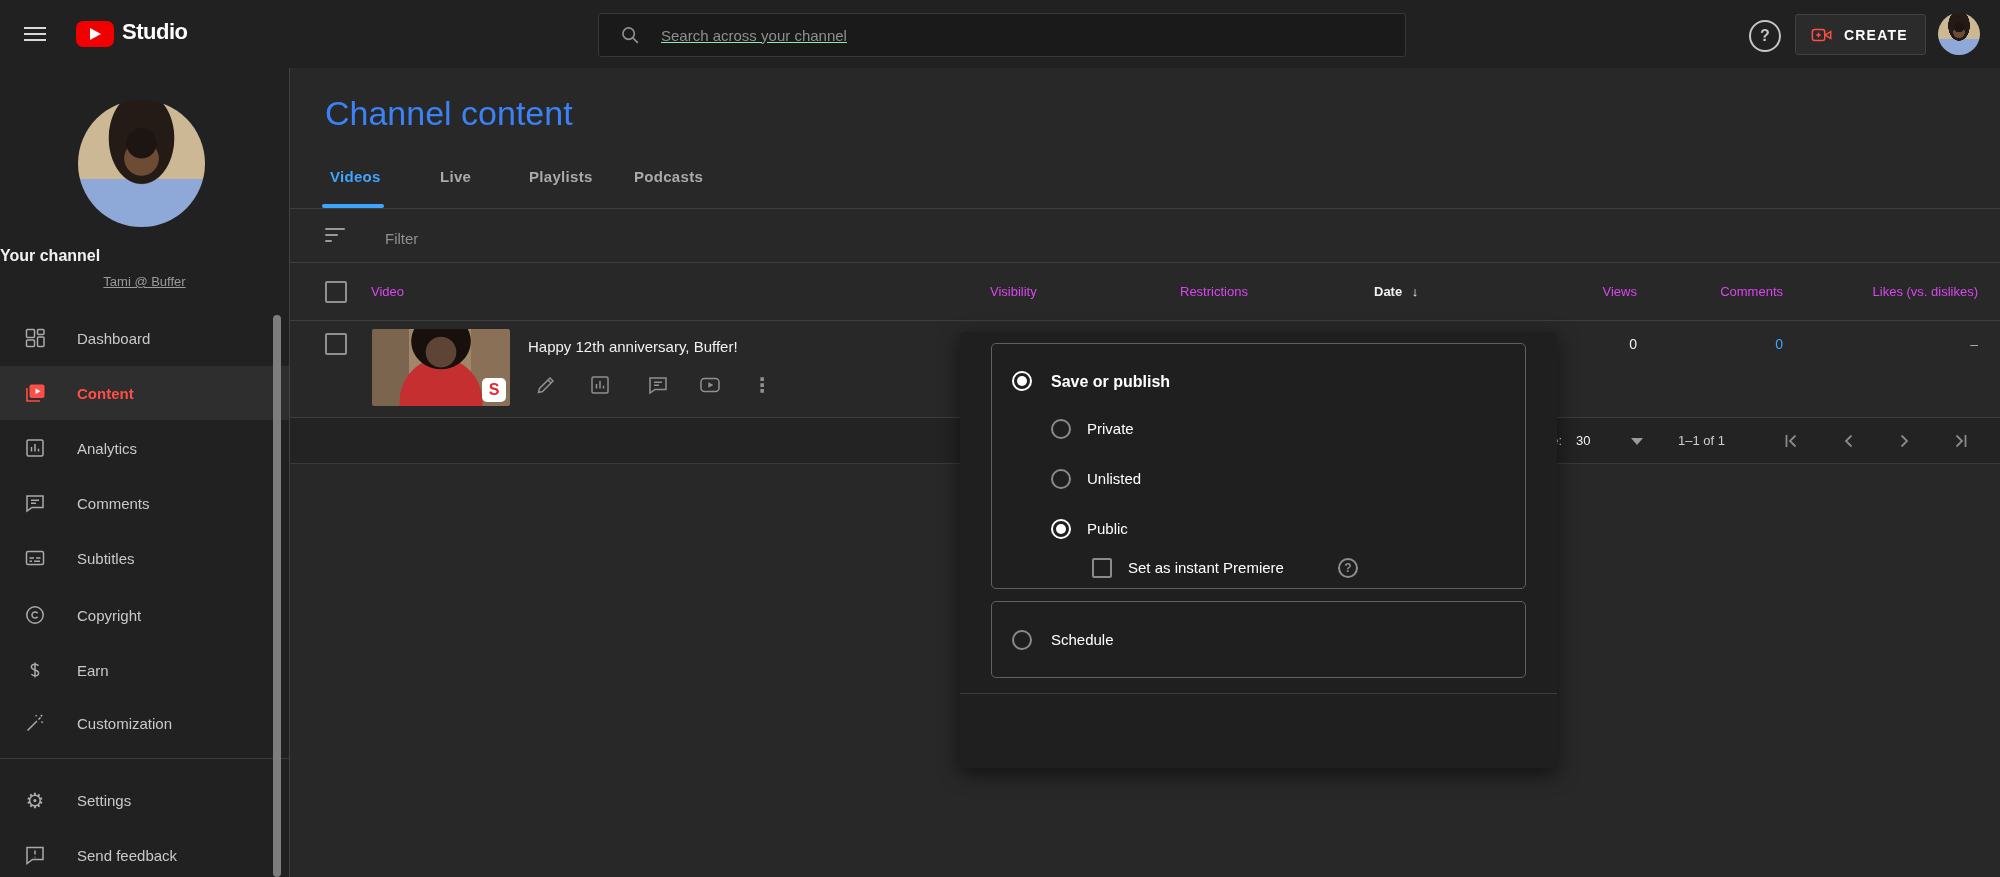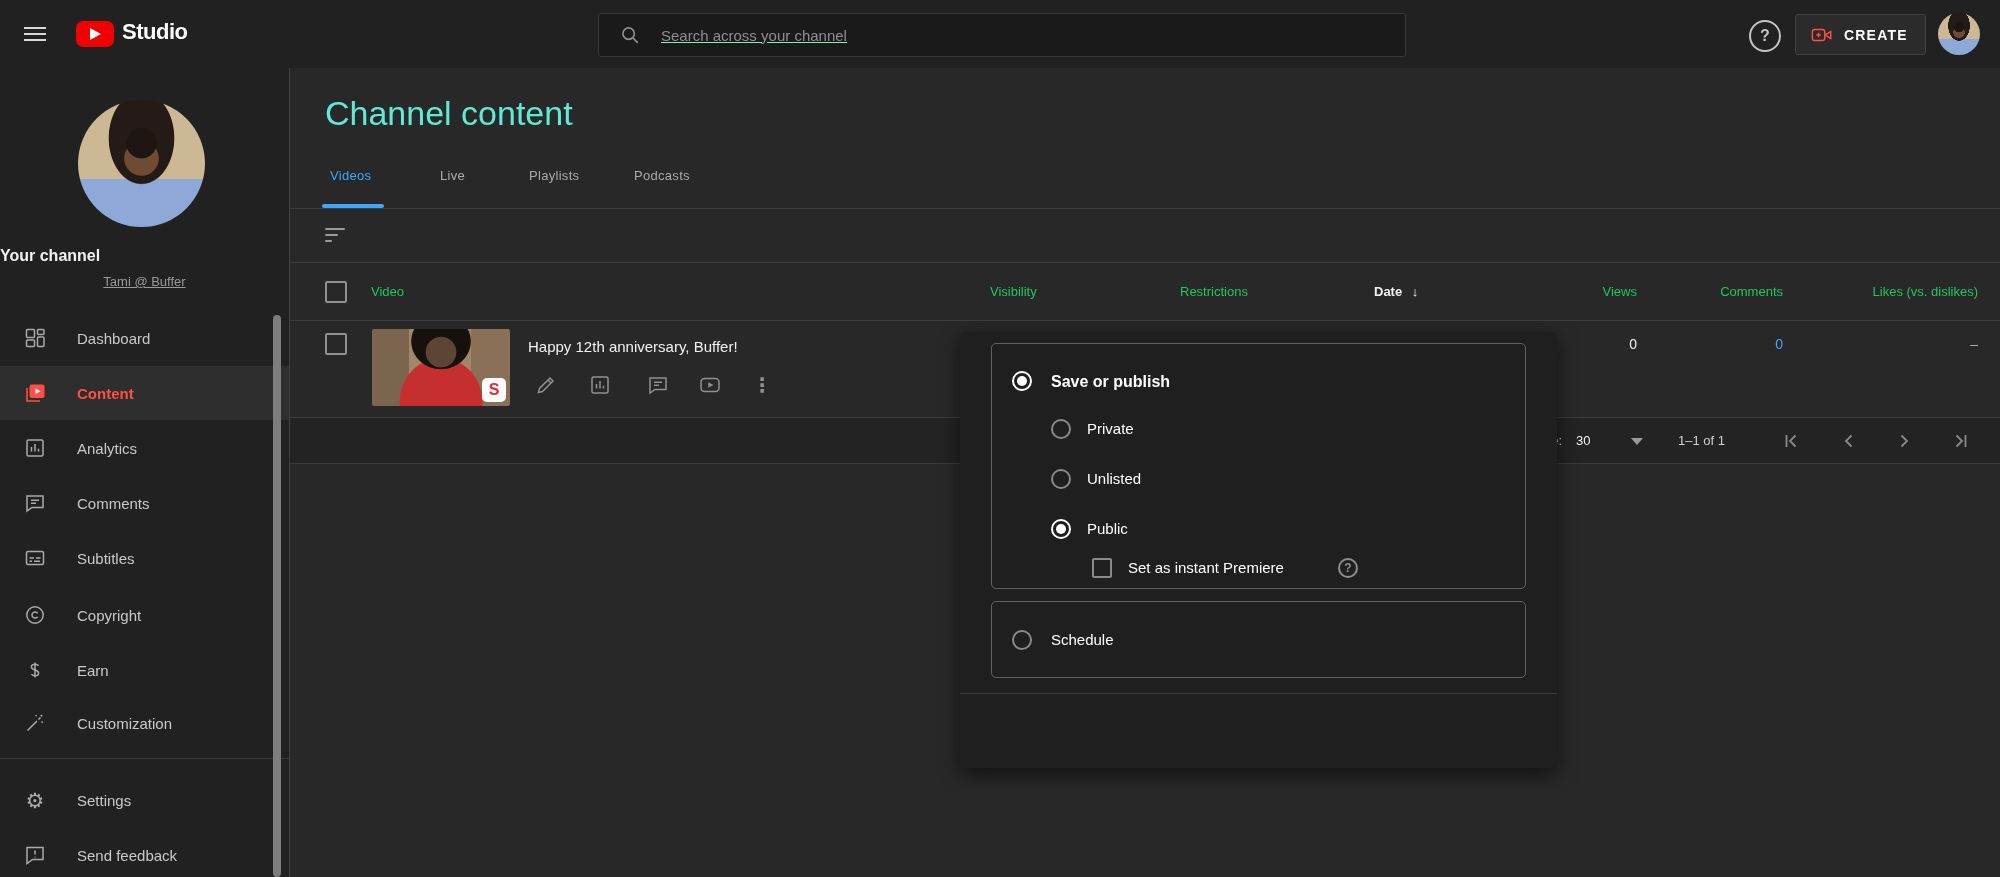--- a/index.html
+++ b/index.html
@@ -40,31 +40,31 @@
       box-sizing:border-box;cursor:pointer;}
   .sb-item .sb-ico{width:24px;height:24px;margin-right:30px;display:flex;align-items:center;justify-content:center;}
   .sb-item .sb-label{color:#c9c9c9;font-size:15px;}
   .sb-item.active{background:rgba(255,255,255,.06);}
   .sb-item.active .sb-label{color:#ff4e45;font-weight:bold;}
   .sb-footer-divider{position:absolute;left:0;top:690px;width:289px;height:1px;background:#3a3a3a;}
   .gear-glyph{font-size:21px;color:#aaa;line-height:1;}
   .scroll-thumb{position:absolute;left:273px;top:315px;width:8px;height:562px;background:#7d7d7d;
       border-radius:5px;z-index:12;cursor:pointer;}
   
-  .page-title{position:absolute;left:325px;top:94px;color:#5eead4;font-size:34px;font-weight:500;}
-  .tab{position:absolute;top:168px;font-size:13px;font-weight:normal;letter-spacing:.3px;color:#aaa;cursor:pointer;}
+  .page-title{position:absolute;left:325px;top:94px;color:#3b82f6;font-size:34px;font-weight:500;}
+  .tab{position:absolute;top:168px;font-size:15px;font-weight:bold;letter-spacing:.3px;color:#aaa;cursor:pointer;}
   .tab.active{color:#3ea6ff;}
   .tab-underline{position:absolute;left:322px;top:204px;width:62px;height:4px;background:#3ea6ff;border-radius:2px;}
   .hline{position:absolute;height:1px;background:#3d3d3d;}
   .filter-icon{position:absolute;left:325px;top:228px;width:20px;}
   .filter-icon div{height:2px;background:#9a9a9a;margin-bottom:4px;border-radius:1px;}
   .filter-input{position:absolute;left:383px;top:224px;width:700px;height:26px;background:transparent;border:none;
       outline:none;color:#eee;font-size:15px;font-family:inherit;}
   .filter-input::placeholder{color:#8f8f8f;}
-  .th{position:absolute;top:284px;color:#22c55e;font-size:13px;}
+  .th{position:absolute;top:284px;color:#d946ef;font-size:13px;}
   .th.sorted{color:#f1f1f1;font-weight:bold;}
   .checkbox{position:absolute;width:18px;height:18px;border:2px solid #909090;border-radius:2px;cursor:pointer;}
   .row-title{position:absolute;left:528px;top:338px;color:#f1f1f1;font-size:15px;cursor:pointer;}
   .act-ico{position:absolute;top:373px;width:24px;height:24px;cursor:pointer;display:flex;align-items:center;justify-content:center;}
   .kebab{color:#909090;font-size:20px;font-weight:bold;line-height:24px;}
   .cellnum{position:absolute;top:336px;font-size:14px;color:#f1f1f1;}
   .thumb{position:absolute;left:372px;top:329px;width:138px;height:77px;border-radius:2px;cursor:pointer;overflow:hidden;
       background:
       radial-gradient(circle at 50% 30%,#5d4434 0 17%,transparent 18%),
       radial-gradient(ellipse at 50% 16%,#17100c 0 30%,transparent 31%),
@@ -246,20 +246,21 @@
   <div class="tab" style="left:529px">Playlists</div>
   <div class="tab" style="left:634px">Podcasts</div>
   <div class="tab-underline"></div>
   <div class="hline" style="left:290px;right:0;top:208px"></div>
 
   <div class="filter-icon">
     <div style="width:20px"></div>
       <div style="width:13px"></div>
       <div style="width:7px"></div>
   </div>
+  <input class="filter-input" type="text" placeholder="Filter" style="">
   <div class="hline" style="left:290px;right:0;top:262px"></div>
 
   <div class="checkbox" style="left:325px;top:281px"></div>
   <div class="th" style="left:371px">Video</div>
   <div class="th" style="left:990px">Visibility</div>
   <div class="th" style="left:1180px">Restrictions</div>
   <div class="th sorted" style="left:1374px">
     <span>Date</span>
     <span style="font-weight:normal;margin-left:6px">↓</span>
   </div>

